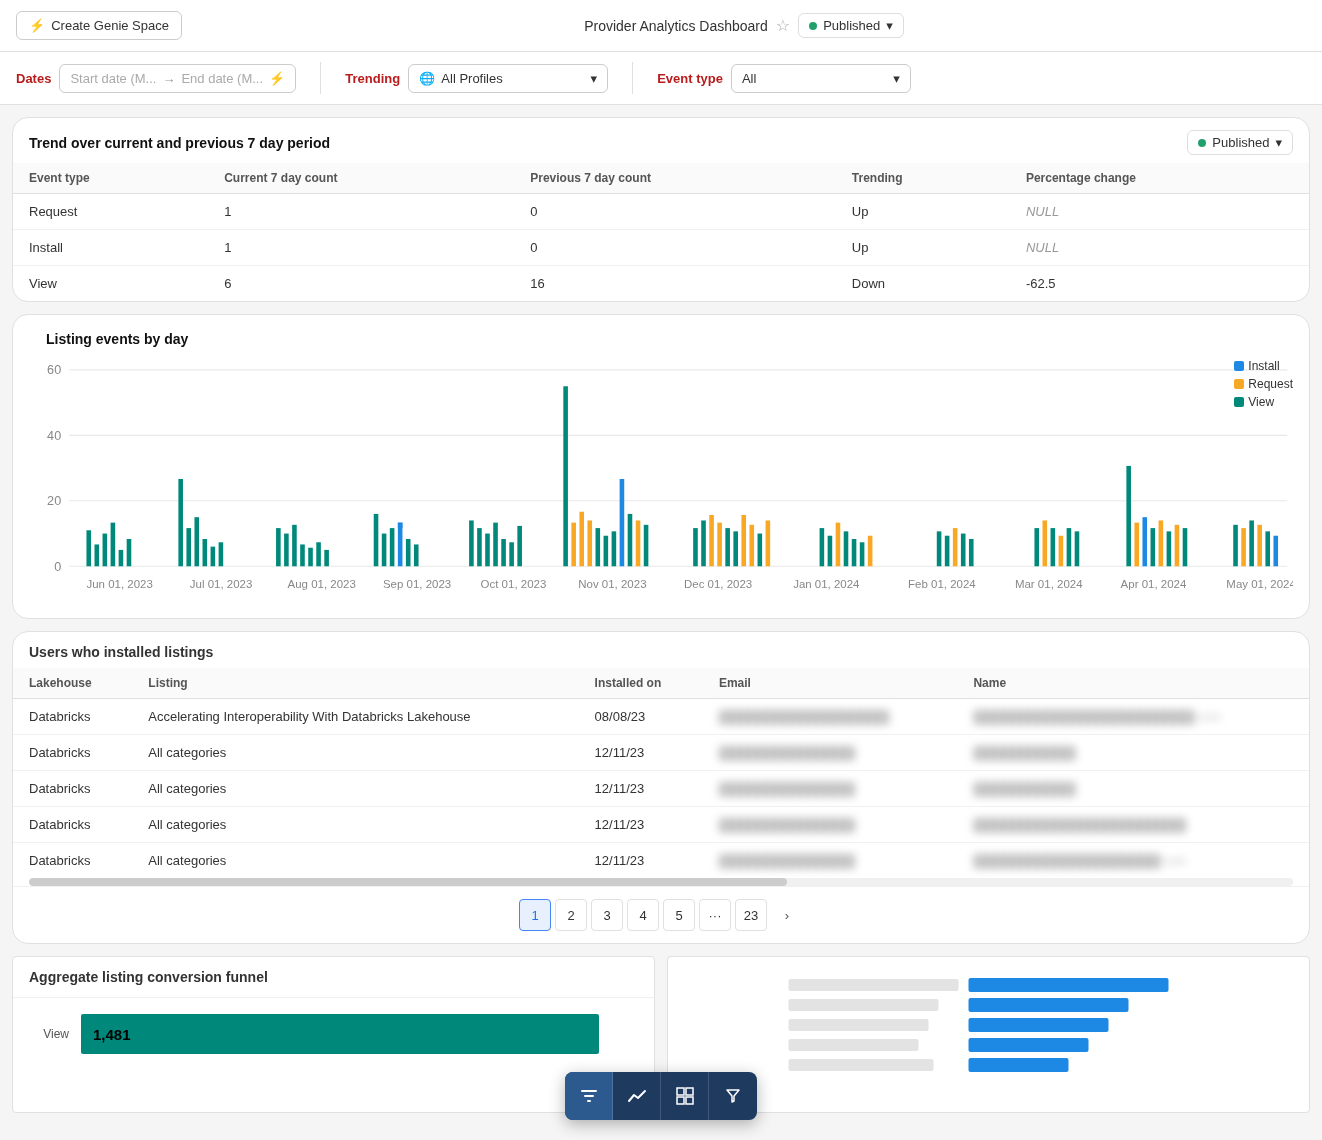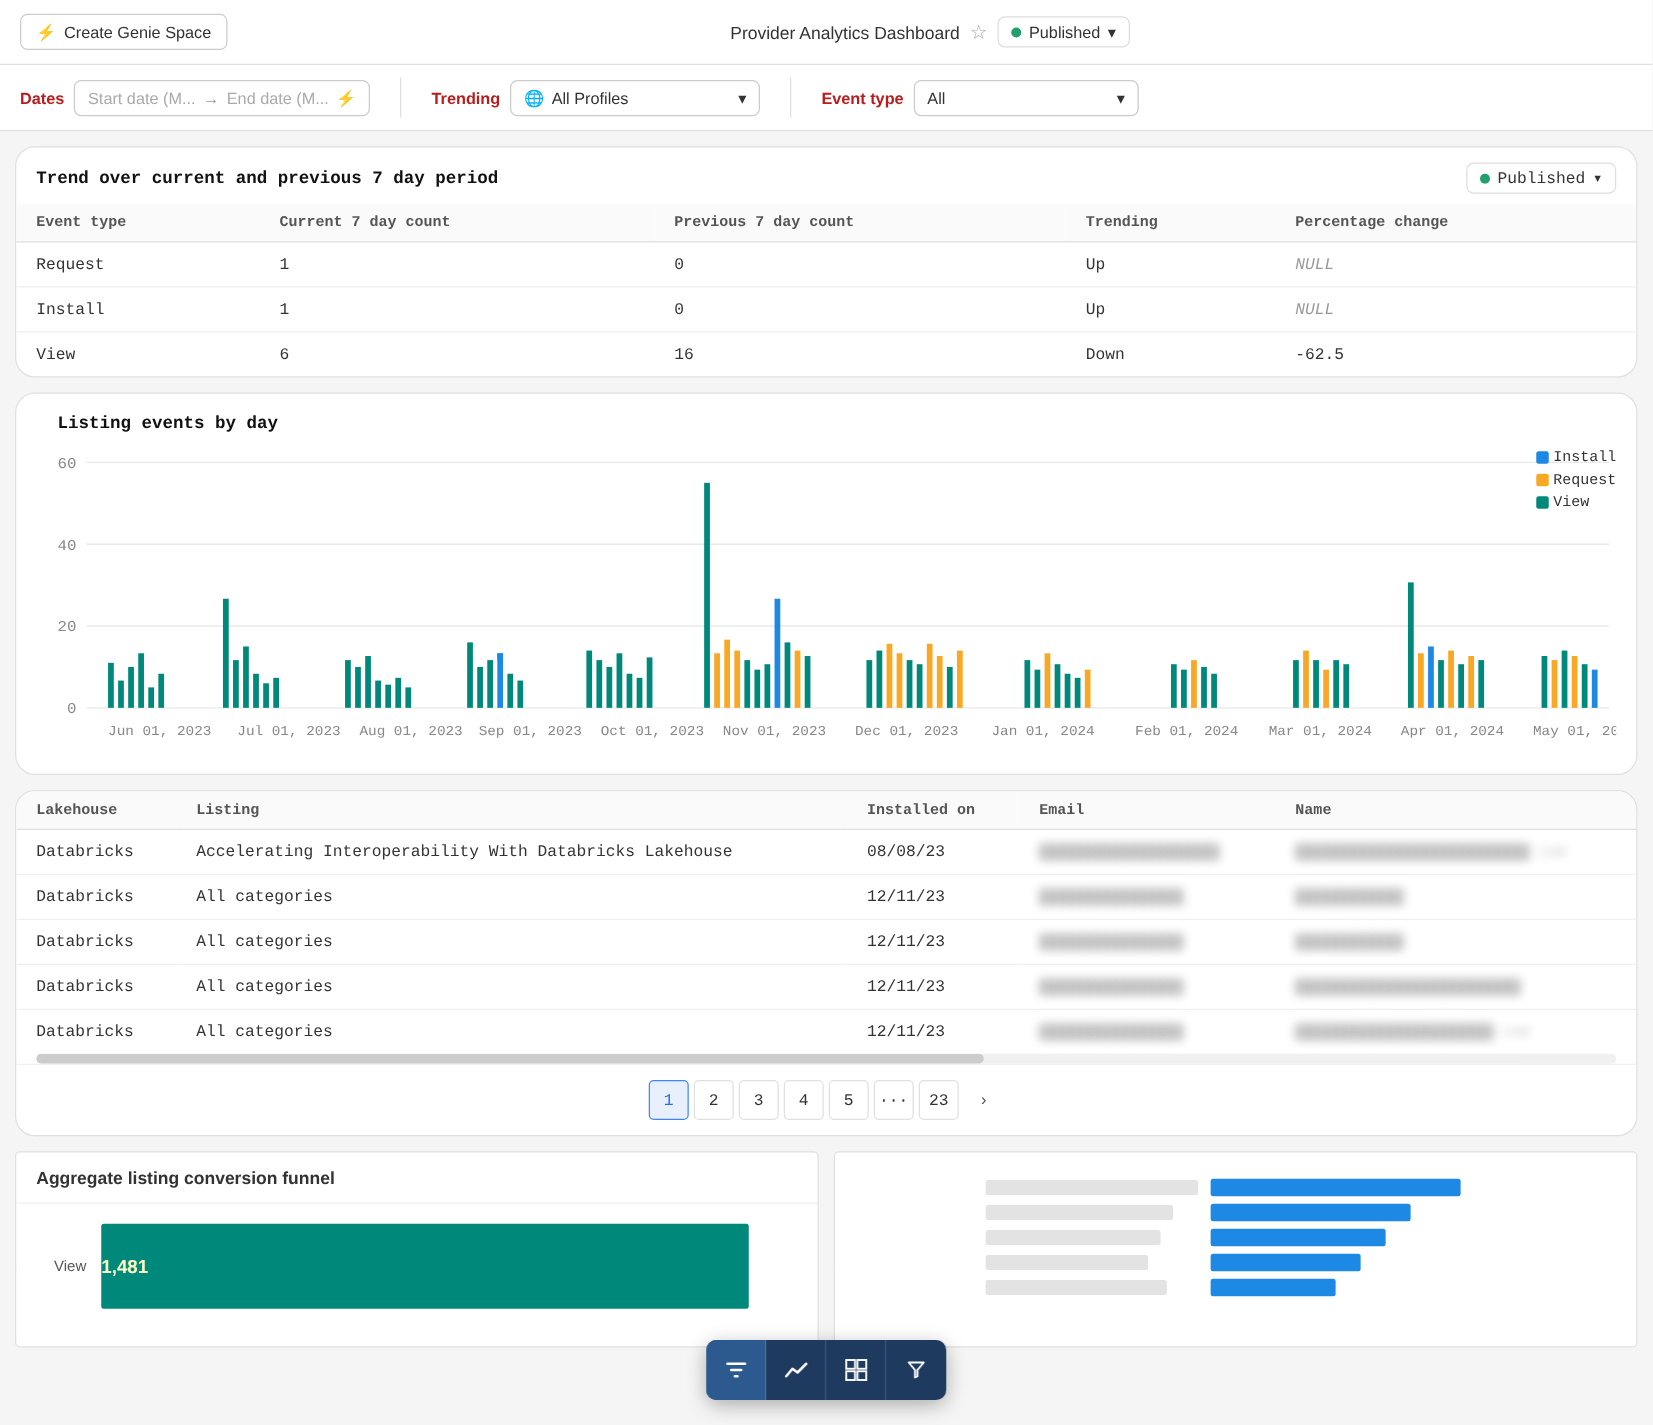--- a/index.html
+++ b/index.html
@@ -50,21 +50,21 @@
     .filter-divider { width: 1px; height: 32px; background: #e0e0e0; margin: 0 8px; }
     .profile-select { min-width: 200px; justify-content: space-between; }
     .event-select { min-width: 180px; justify-content: space-between; }
 
     
     .main { padding: 0; background: #f5f5f5; }
 
     
     .card {
       background: #fff; border: 1px solid #e0e0e0; border-radius: 16px;
-      margin: 12px 12px; overflow: hidden; font-family: Liberation Mono, monospace;
+      margin: 12px 12px; overflow: hidden;
     }
 
     
     .trend-header {
       display: flex; align-items: center; justify-content: space-between;
       padding: 12px 16px 8px;
     }
     .section-title { font-weight: 700; font-size: 14px; color: #111; }
     .table-container { overflow-x: auto; }
     table { width: 100%; border-collapse: collapse; }
@@ -112,21 +112,21 @@
       display: flex; gap: 12px; margin: 12px 12px;
     }
     .bottom-card {
       flex: 1; background: #fff; border: 1px solid #e0e0e0;
       border-radius: 4px; overflow: hidden;
     }
     .bottom-card-header { padding: 12px 16px; font-weight: 700; font-size: 14px; border-bottom: 1px solid #f0f0f0; }
     .funnel-area { padding: 16px; }
     .funnel-bar-wrap { display: flex; align-items: center; gap: 12px; margin-bottom: 8px; }
     .funnel-label { width: 40px; font-size: 12px; color: #555; text-align: right; }
-    .funnel-bar { height: 68px; border-radius: 2px; display: flex; align-items: center; color: #fef9c3; font-weight: 700; font-size: 15px; }
+    .funnel-bar { height: 40px; border-radius: 2px; display: flex; align-items: center; padding-left: 12px; color: #000000; font-weight: 700; font-size: 15px; }
 
     
     .bottom-toolbar {
       position: fixed; bottom: 20px; left: 50%; transform: translateX(-50%);
       display: flex; align-items: center; gap: 0;
       background: #1e3a5f; border-radius: 8px; overflow: hidden;
       box-shadow: 0 4px 16px rgba(0,0,0,0.3);
     }
     .toolbar-btn {
       width: 48px; height: 48px; display: flex; align-items: center; justify-content: center;
@@ -376,20 +376,21 @@
           <div class="legend-item">
             <div class="legend-dot" style="background:#00897b;"></div>
             <span>View</span>
           </div>
         </div>
       </div>
     </div>
   </div>
 
   <div class="card">
+    <div class="users-header">Users who installed listings</div>
     <div class="users-table-wrap">
       <table>
         <thead>
           <tr>
             <th>Lakehouse</th>
             <th>Listing</th>
             <th>Installed on</th>
             <th>Email</th>
             <th>Name</th>
           </tr>

